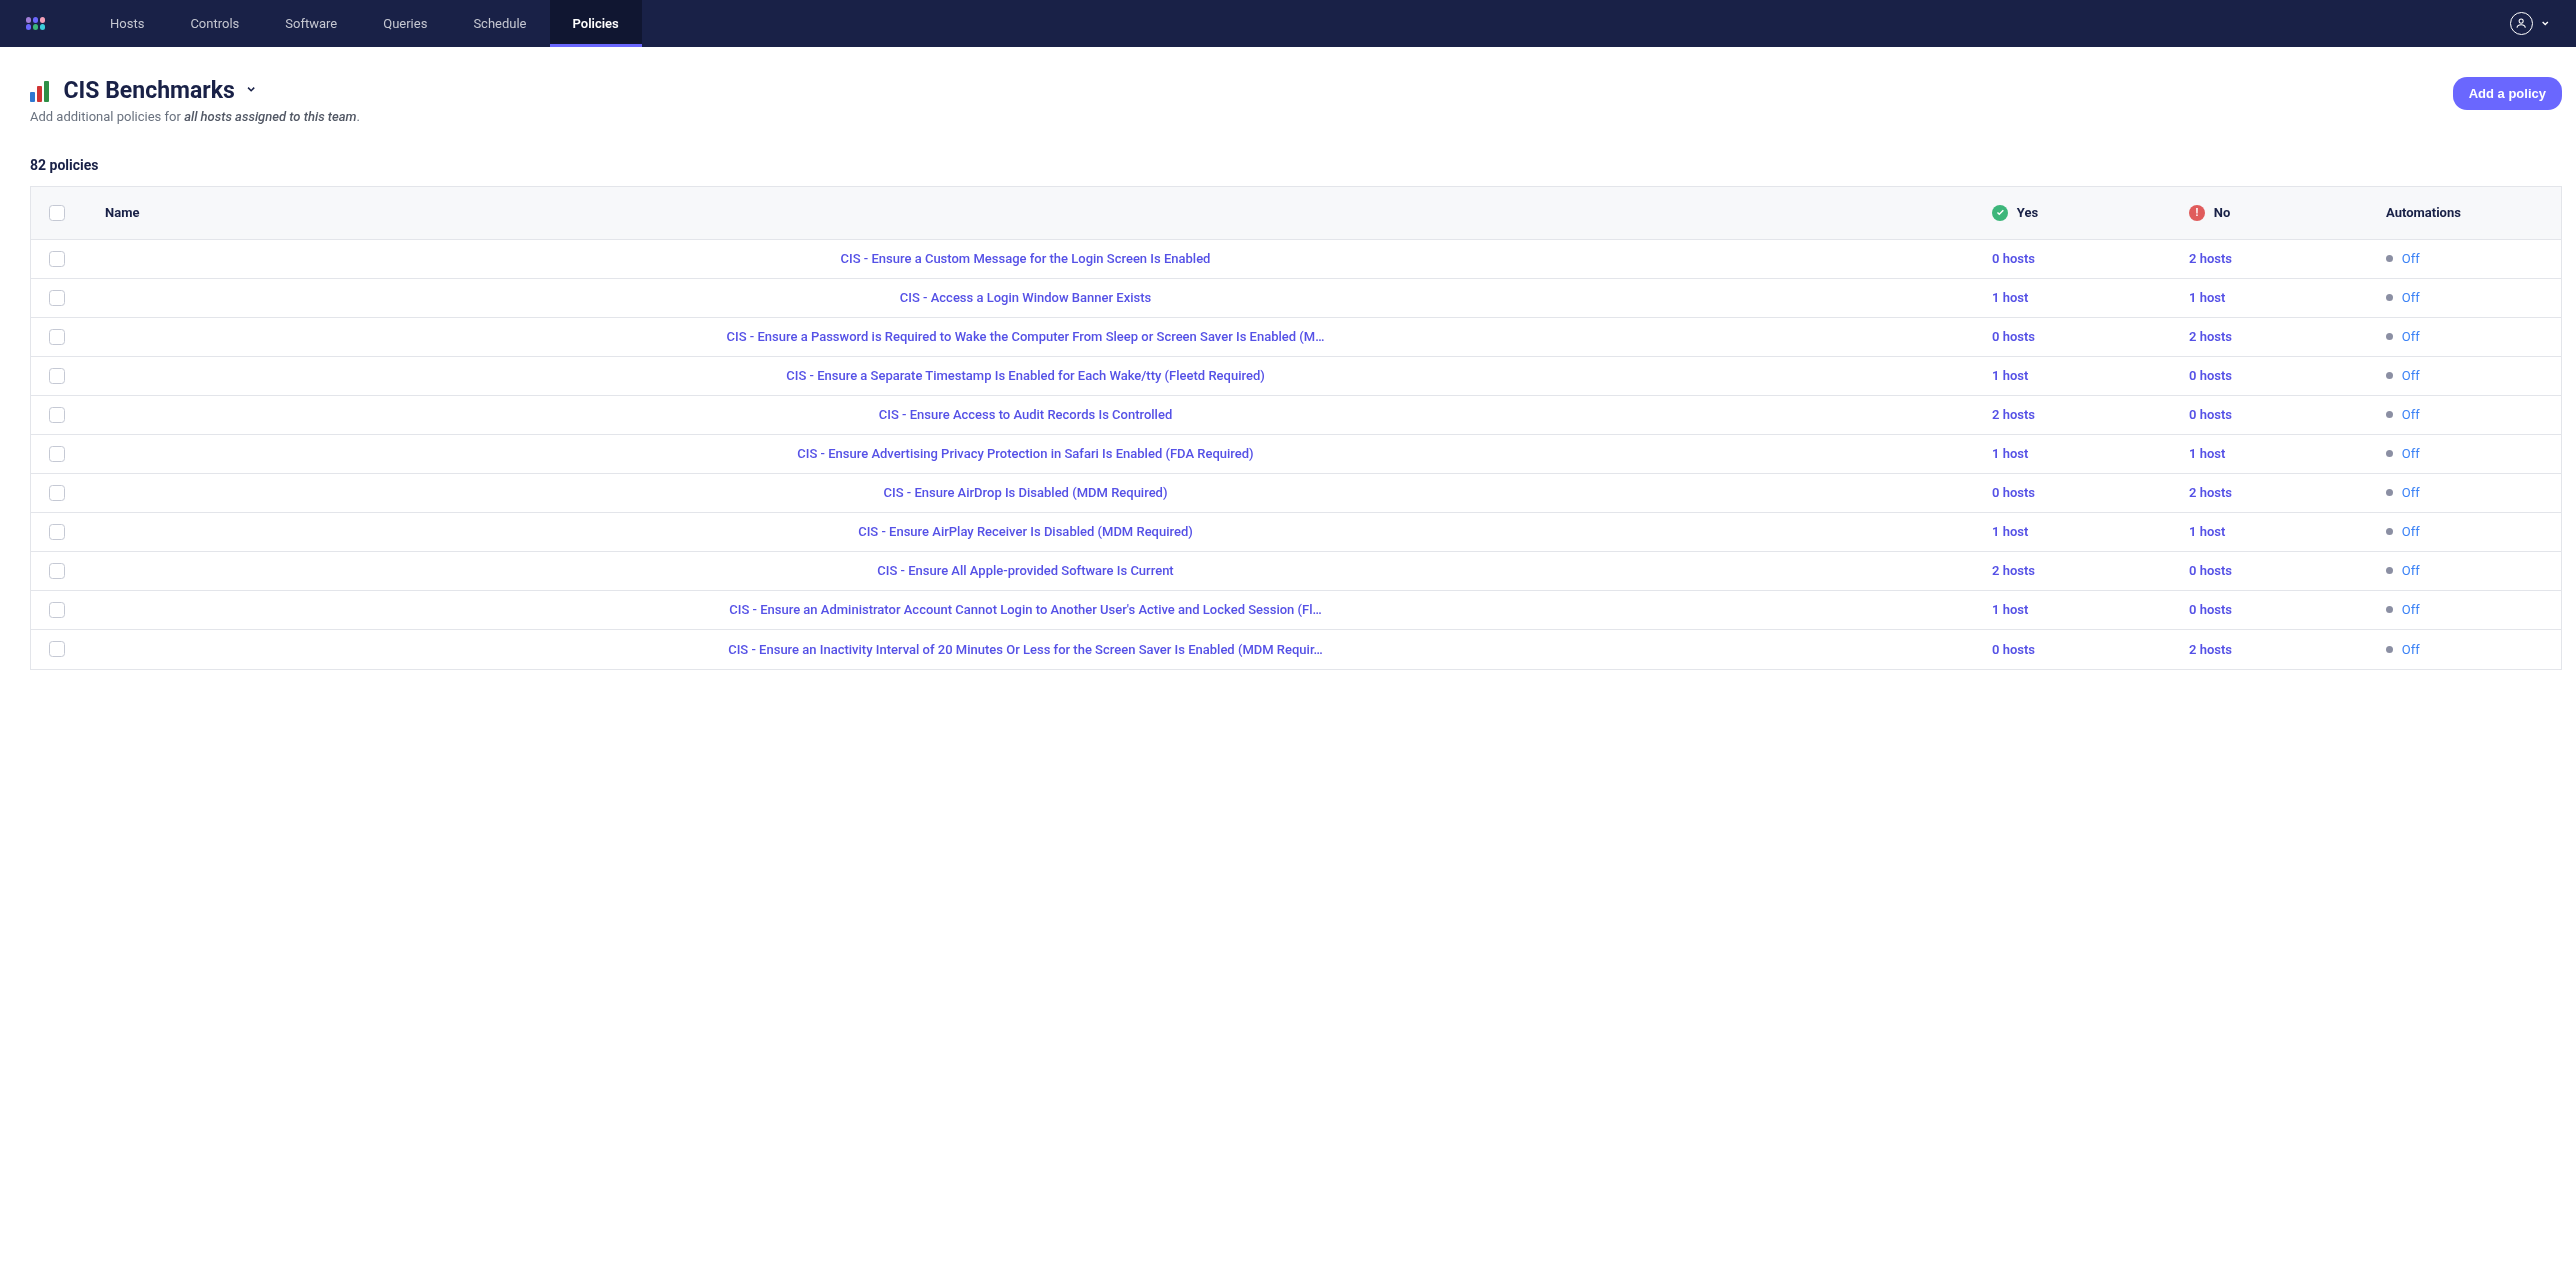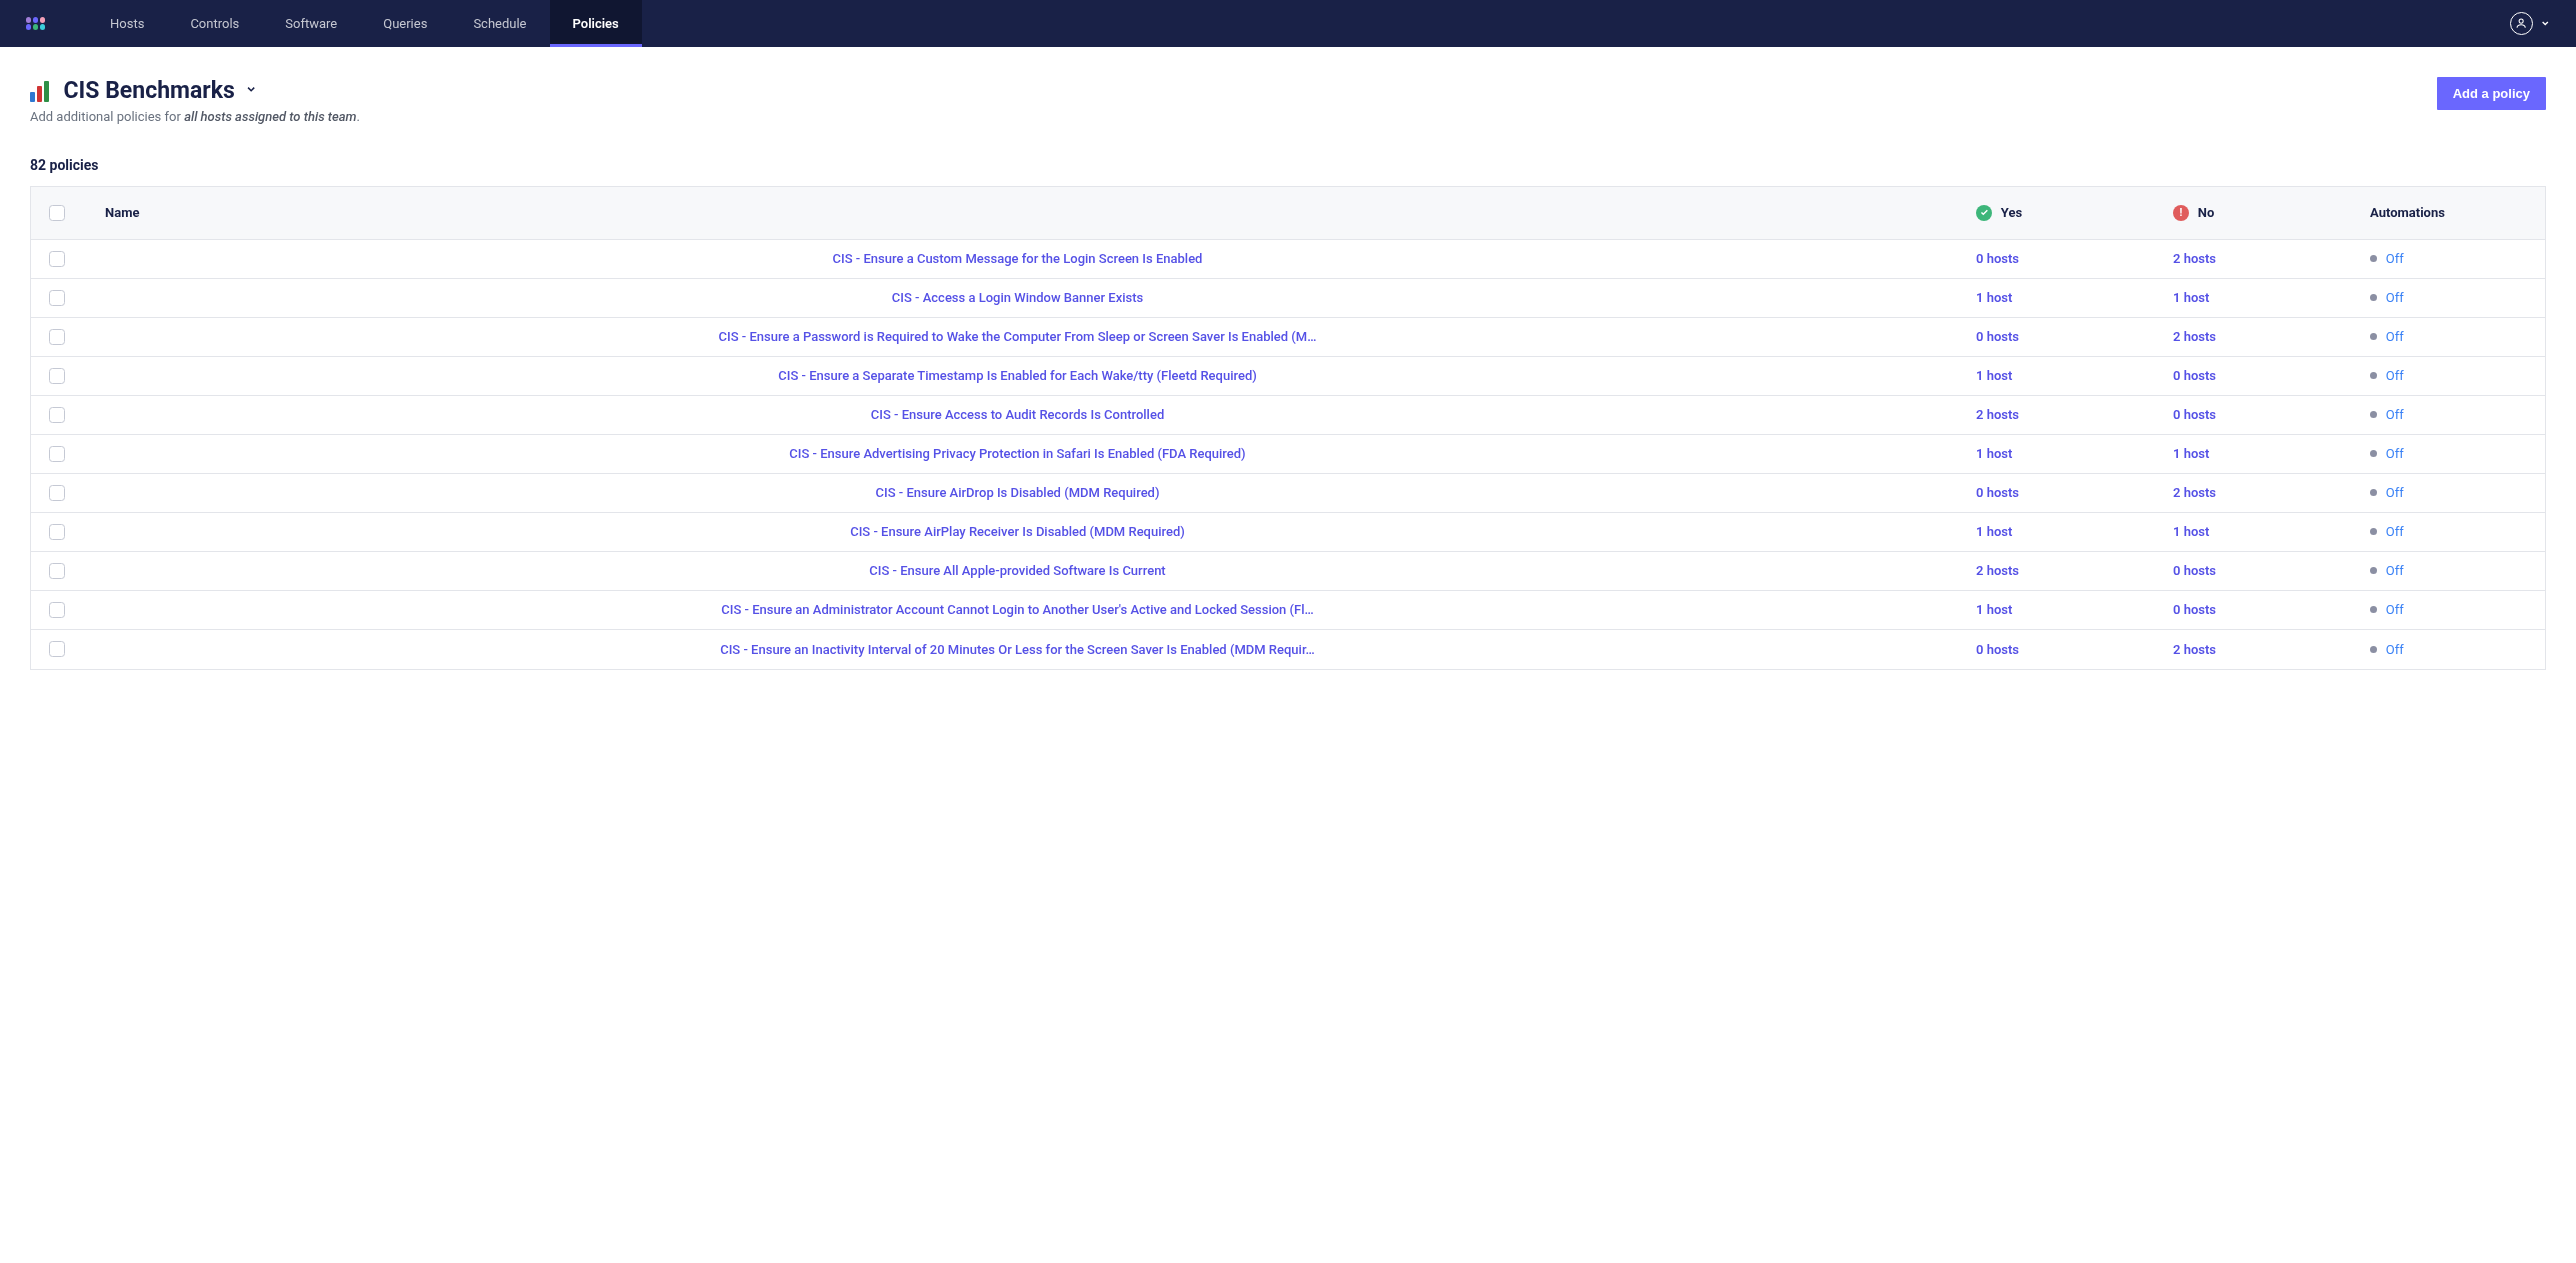--- a/index.html
+++ b/index.html
@@ -47,31 +47,31 @@
   height: 2.6px;
   background: #6a67fe;
 }
 .nav-right { margin-left: auto; display: flex; align-items: center; gap: 7px; color:#fff; cursor: pointer; }
 .avatar-circle {
   width: 23px; height: 23px;
   border: 1.8px solid #fff;
   border-radius: 50%;
   display:flex; align-items:center; justify-content:center;
 }
-.main { padding: 30px 30px 0 30px; }
+.main { padding: 30px 14px 0 30px; }
 .page-header { display:flex; align-items:flex-start; justify-content:space-between; }
 .title-row { display:flex; align-items:center; gap:10.5px; }
 .title-icon { width:23px; height:23px; display:inline-flex; align-items:flex-end; gap:1.8px; }
 .title-icon .bar { width:5.3px; border-radius:0.9px; }
 .page-title { font-size:23px; font-weight:700; color:#192147; }
 .subtitle { color:#6a727f; font-size:13px; margin-top:5.3px; }
 .subtitle em { font-style: italic; color:#515764; font-weight:500; }
 .btn-primary {
   background:#6a67fe; color:#fff; border:none;
-  padding:8.8px 16px; border-radius:1px;
+  padding:8.8px 16px; border-radius:14px;
   font-size:13px; font-weight:600; cursor:pointer;
 }
 .count-label { font-weight:700; font-size:14px; margin:33px 0 12.3px 0; }
 .table {
   width:100%;
   border:0.9px solid #e3e5ea;
   border-radius:0;
   overflow:hidden;
 }
 .thead {

